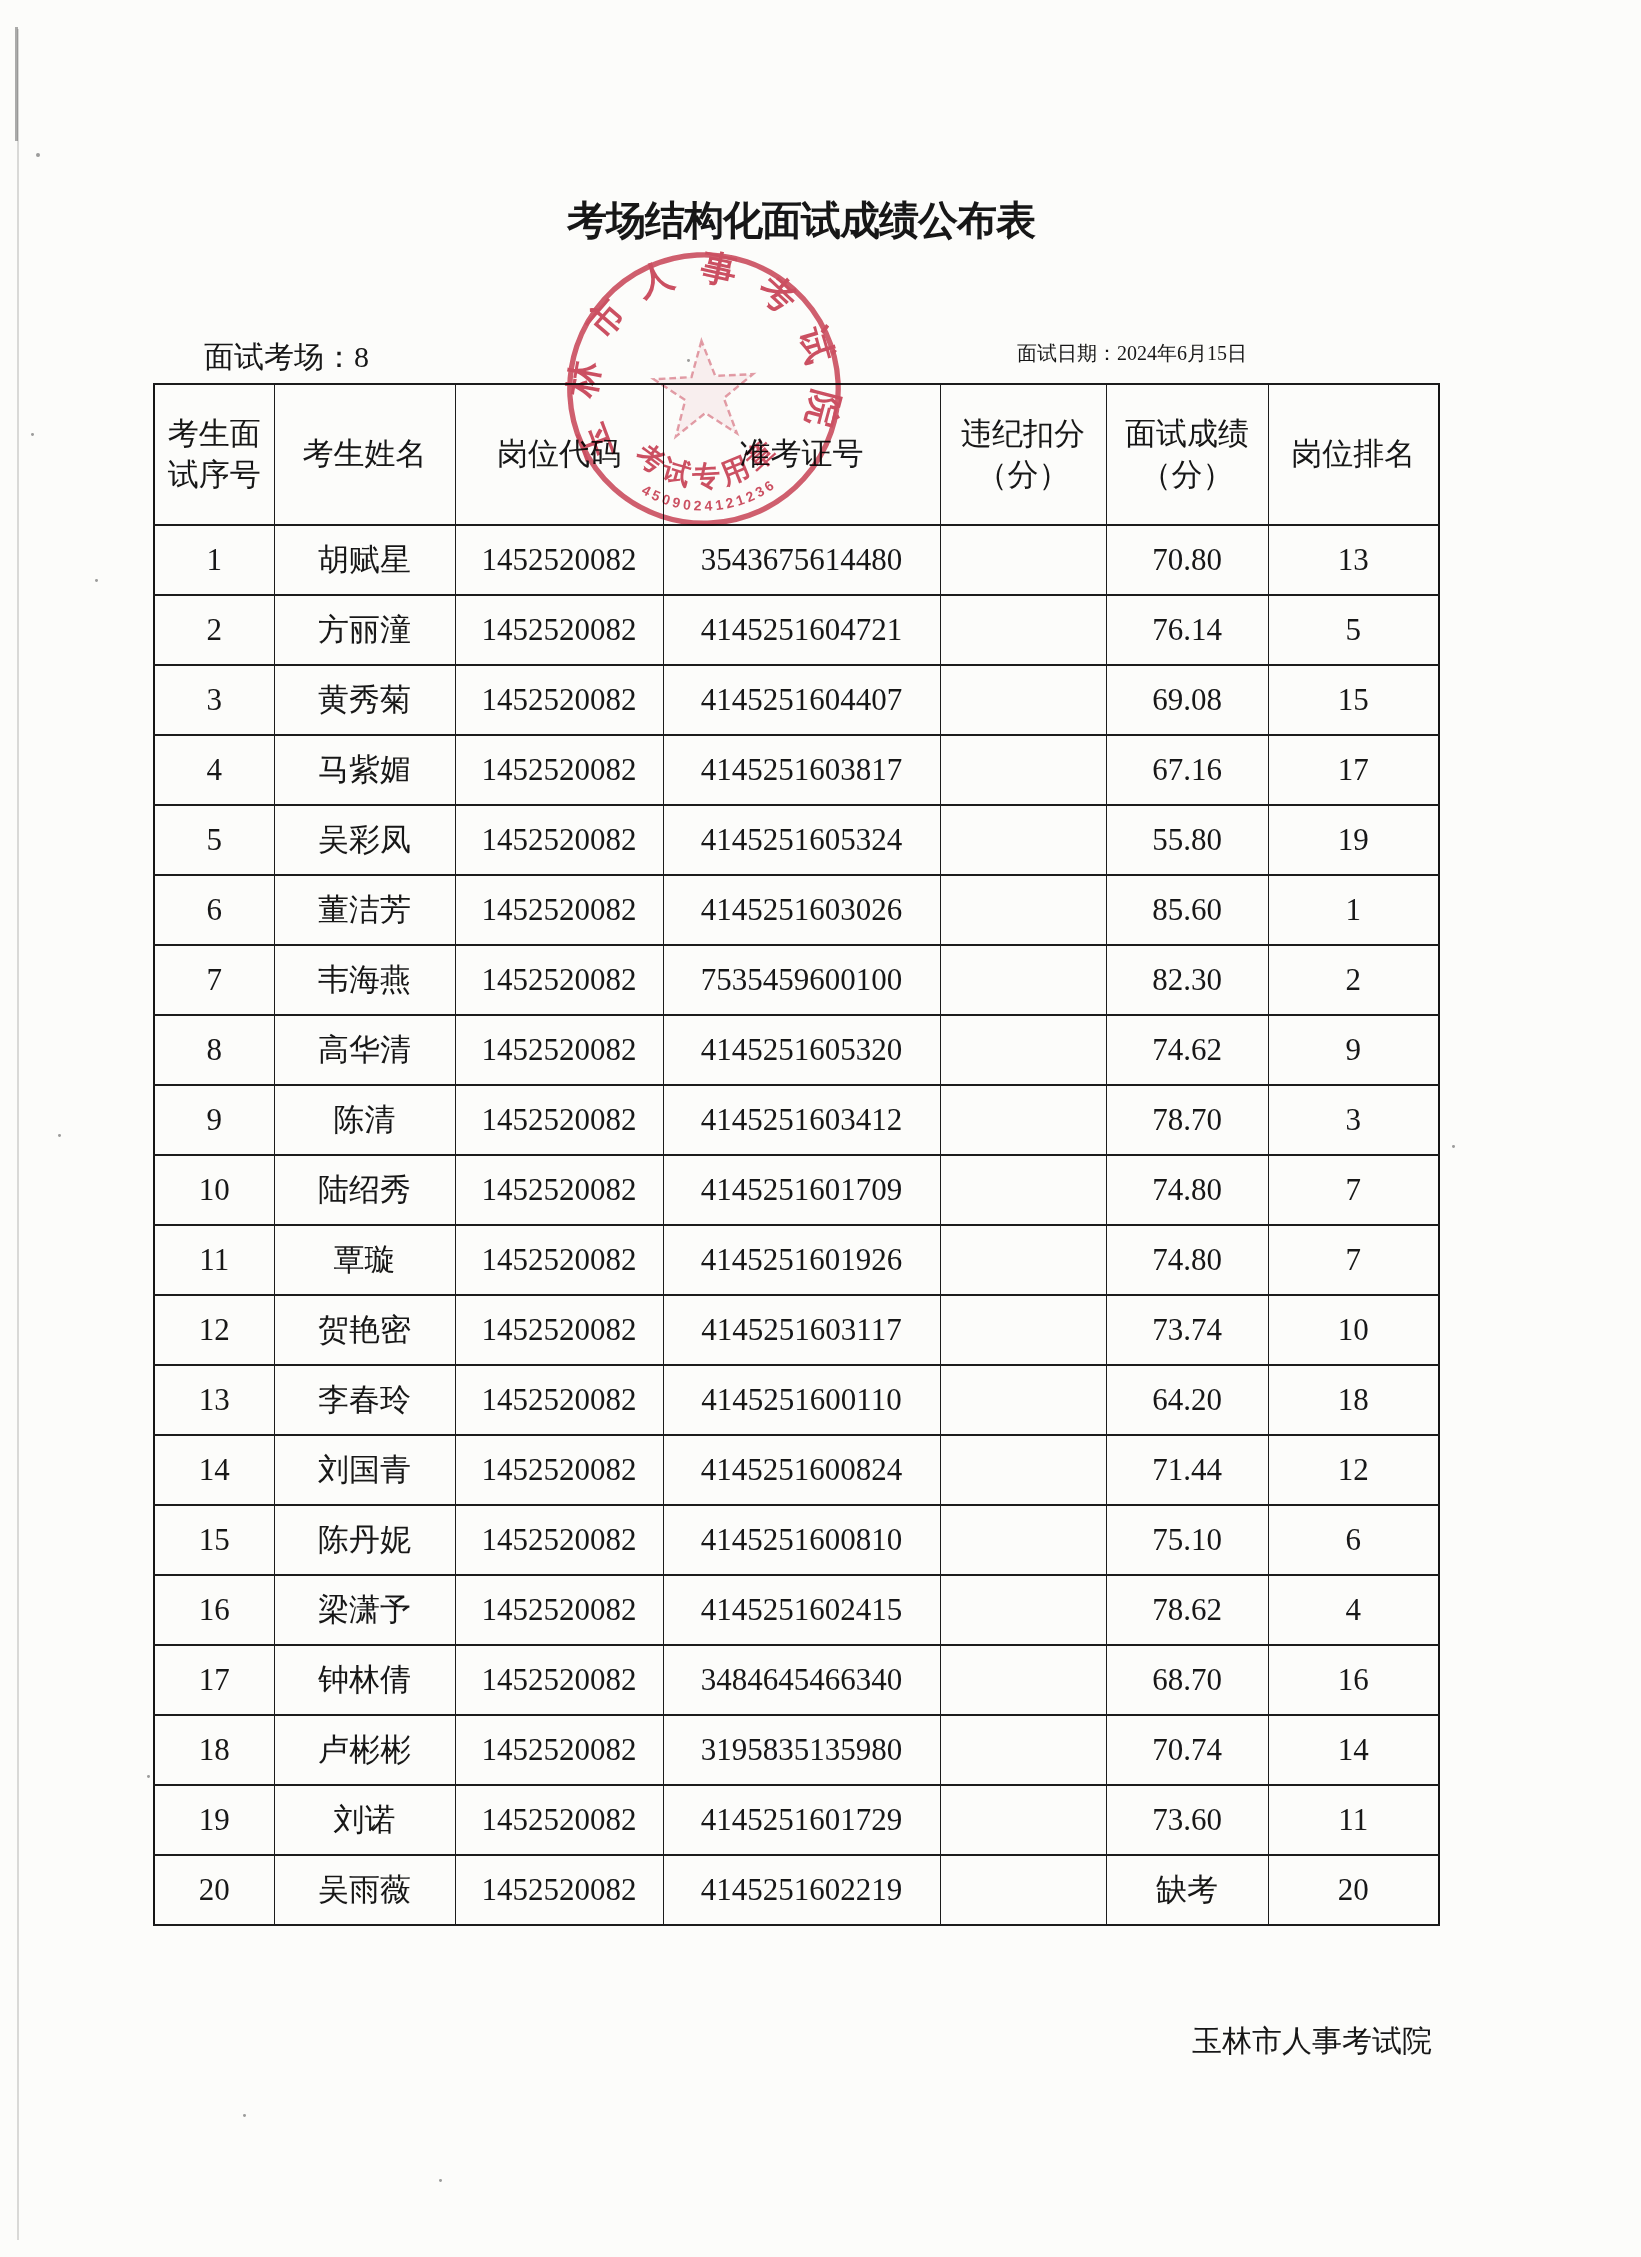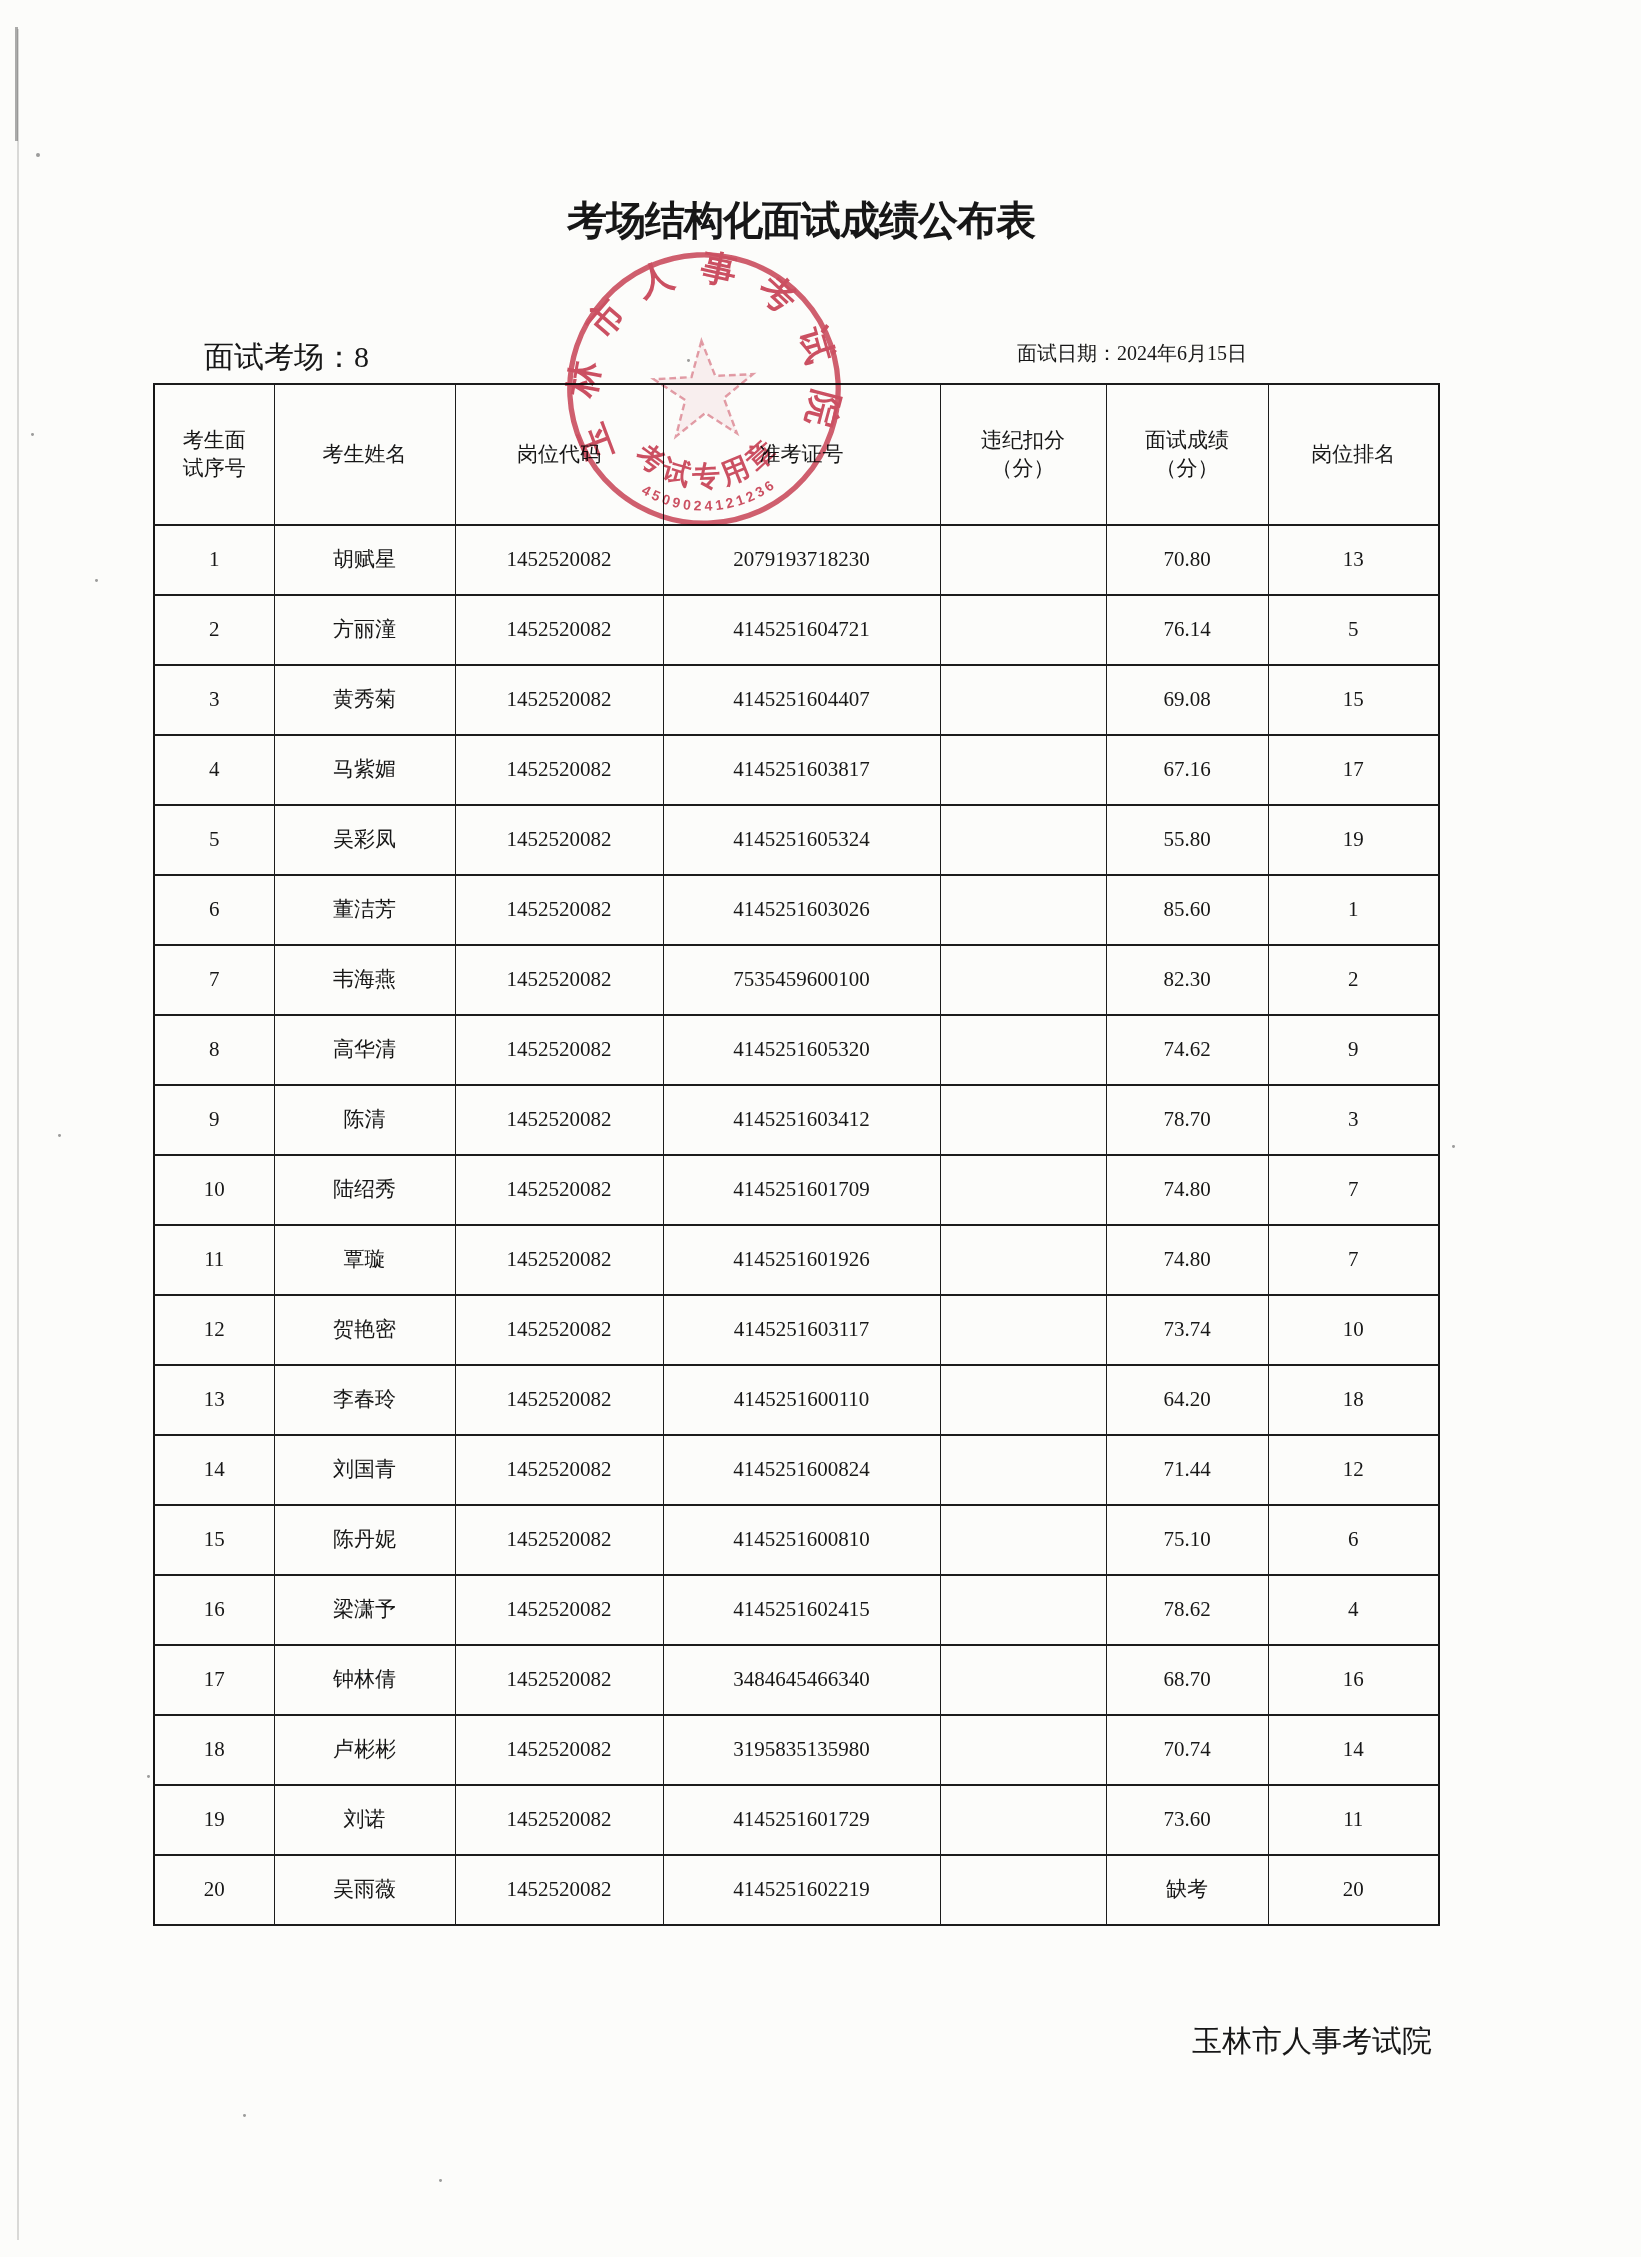--- a/index.html
+++ b/index.html
@@ -22,21 +22,21 @@
     font-size:40px;font-weight:bold;letter-spacing:-1px;
     white-space:nowrap;
   }
   .meta-room{position:absolute;left:204px;top:337px;font-size:30px;white-space:nowrap;}
   .meta-date{position:absolute;left:1017px;top:340px;font-size:20px;white-space:nowrap;}
 
   table.score{
     position:absolute;left:153px;top:383px;
     width:1284px;table-layout:fixed;
     border-collapse:collapse;
-    font-size:21px;
+    font-size:31px;
   }
   table.score th,table.score td{
     border:1.9px solid #1c1c1c;
     border-top-width:2.9px;border-bottom-width:2.9px;
     text-align:center;vertical-align:middle;
     padding:0 3.9px;overflow:hidden;
     font-weight:normal;
     white-space:pre-line;
     line-height:1.3;
   }
@@ -103,21 +103,21 @@
         <th>面试成绩
 （分）</th>
         <th>岗位排名</th>
       </tr>
     </thead>
     <tbody>
         <tr>
       <td>1</td>
       <td>胡赋星</td>
       <td>1452520082</td>
-      <td>2079193718230</td>
+      <td>3543675614480</td>
       <td></td>
       <td>70.80</td>
       <td>13</td>
     </tr>
         <tr>
       <td>2</td>
       <td>方丽潼</td>
       <td>1452520082</td>
       <td>4145251604721</td>
       <td></td>

